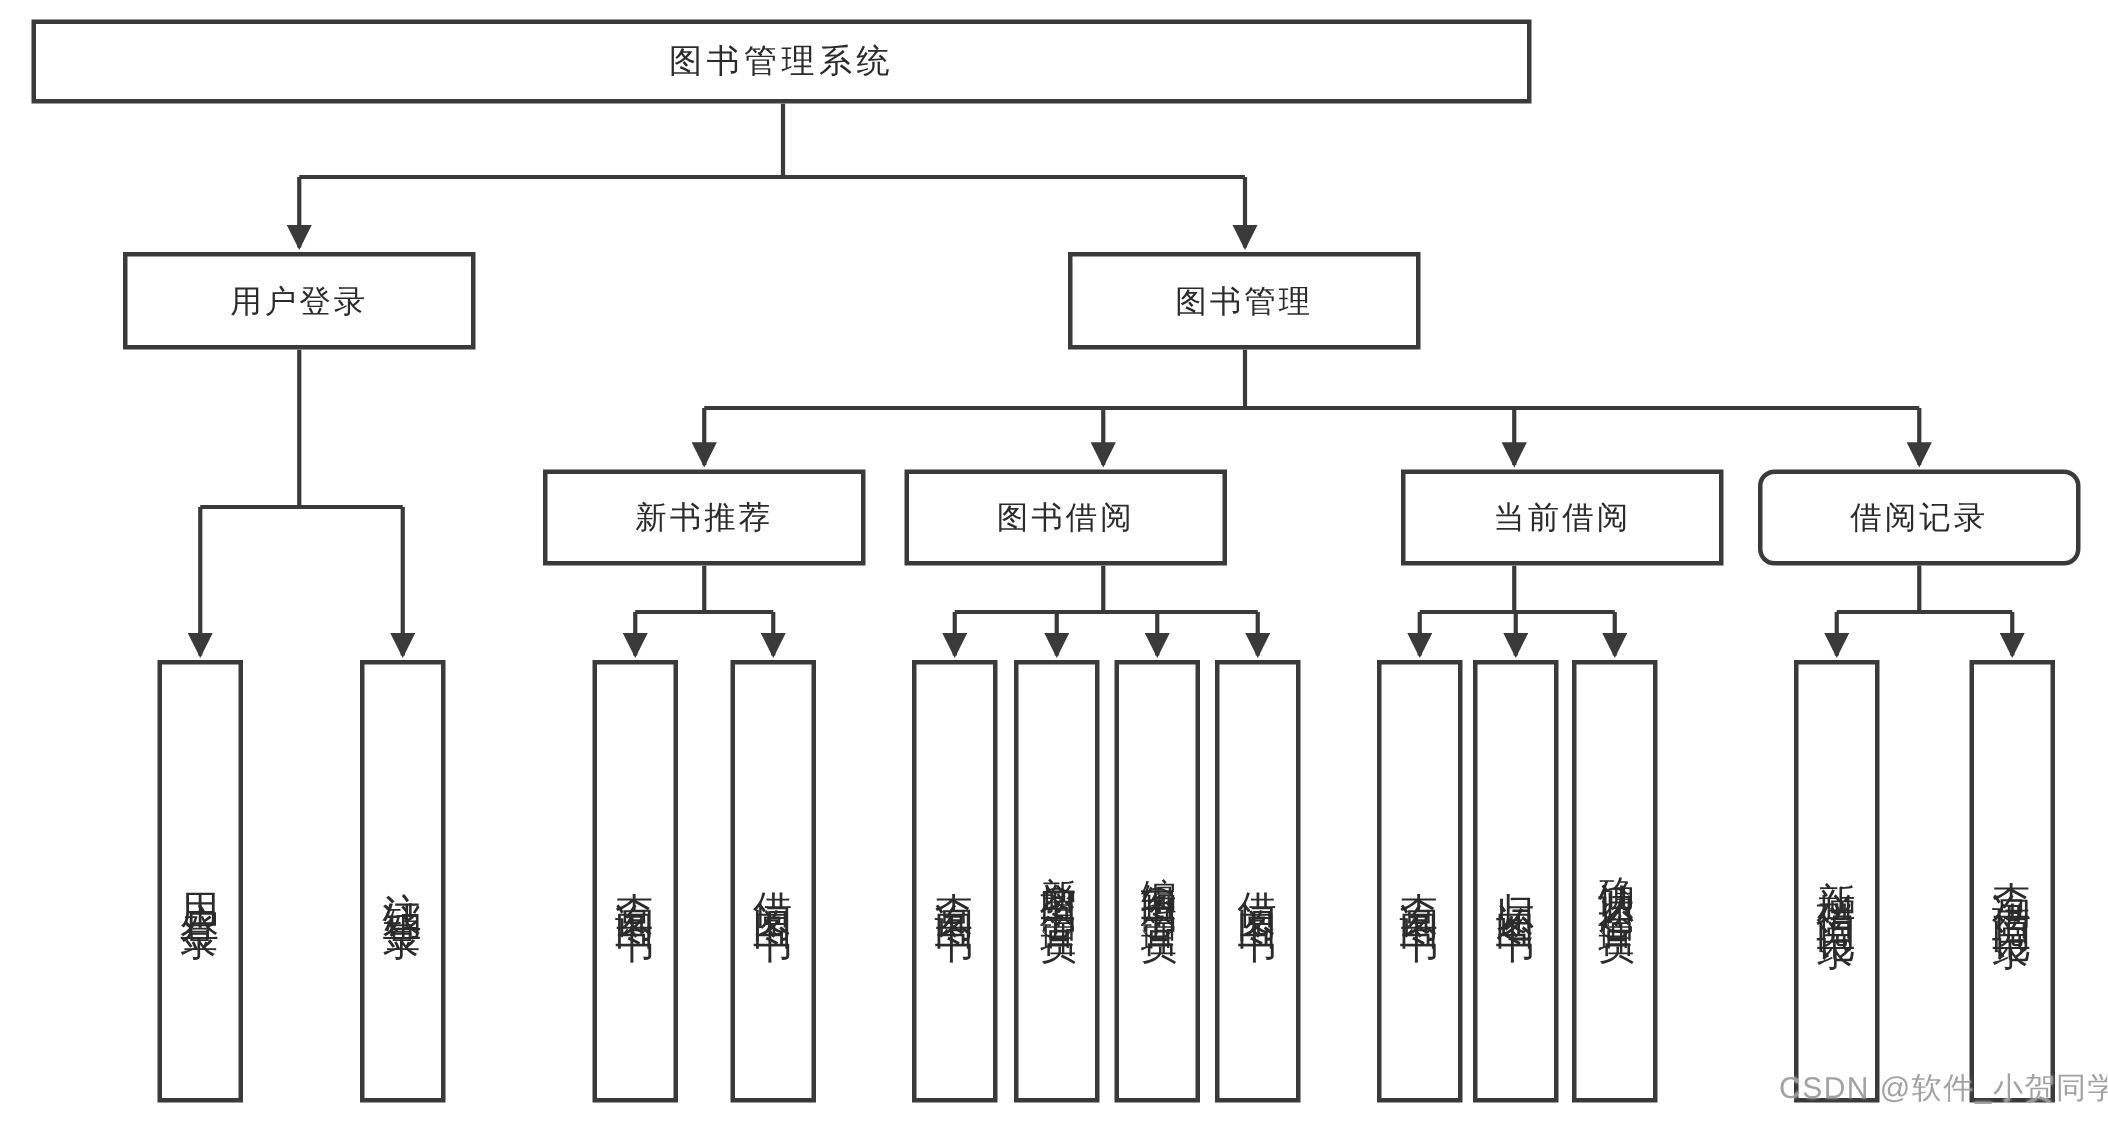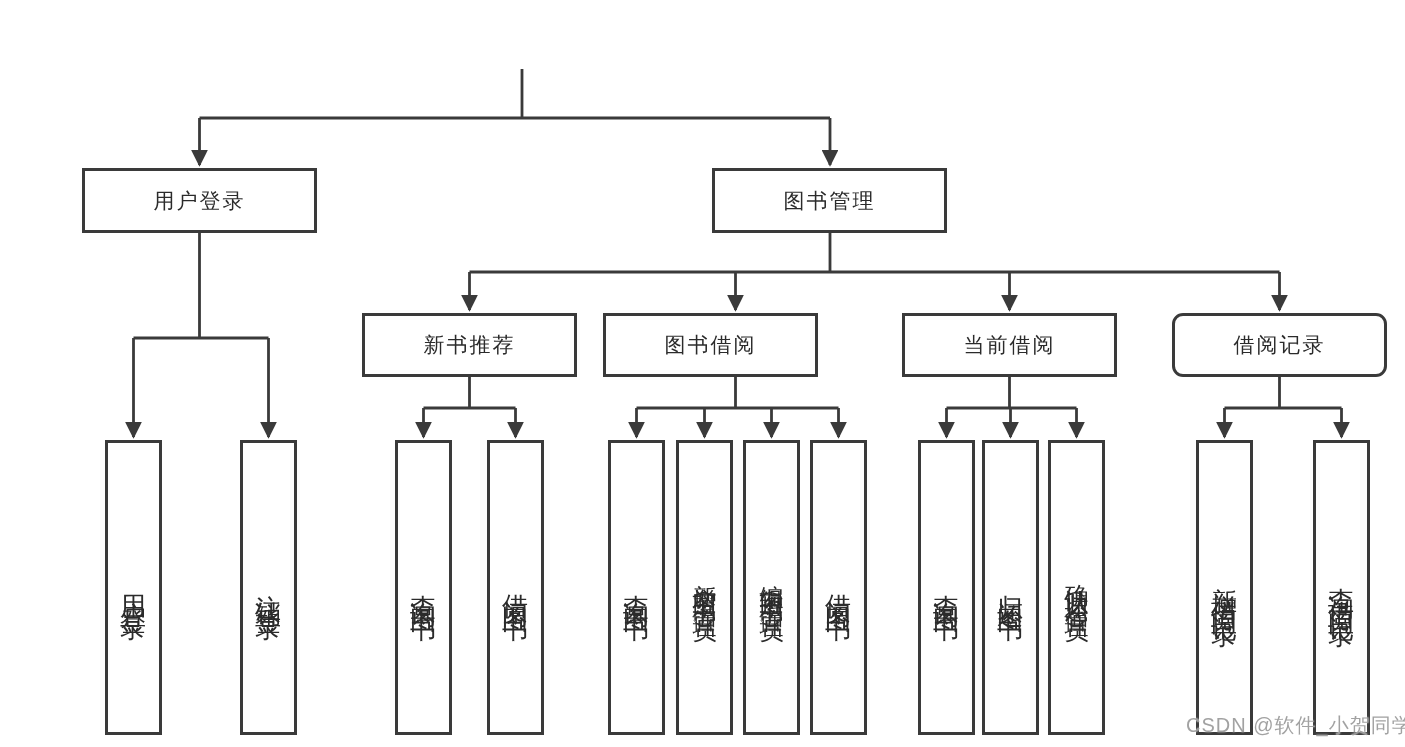--- a/index.html
+++ b/index.html
@@ -122,35 +122,38 @@
       </g>
 
       <g>
         <path d="M1279.5 377 V408 M1224.5 408 H1341.5"></path>
         <line x1="1224.5" y1="408" x2="1224.5" y2="437" marker-end="url(#arw)"></line>
         <line x1="1341.5" y1="408" x2="1341.5" y2="437" marker-end="url(#arw)"></line>
       </g>
     </g>
   </svg>
 
+  <div class="box root-box">
+    <span>图书管理系统</span>
+  </div>
 
   <div class="box l2-box" style="left:82px;">
     <span>用户登录</span>
   </div>
   <div class="box l2-box" style="left:712px;text-align:center;">
     <span>图书管理</span>
   </div>
 
   <div class="box l3-box" style="left:362px;">
     <span>新书推荐</span>
   </div>
   <div class="box l3-box" style="left:603px;">
     <span>图书借阅</span>
   </div>
-  <div class="box l3-box" style="left:902px;">
+  <div class="box l3-box" style="left:934px;">
     <span>当前借阅</span>
   </div>
   <div class="box l3-box" style="left:1172px;border-radius:11px;">
     <span>借阅记录</span>
   </div>
 
   <div class="box leaf" style="left:105px;">
     <span class="vtext">用户登录</span>
   </div>
   <div class="box leaf" style="left:240px;">

